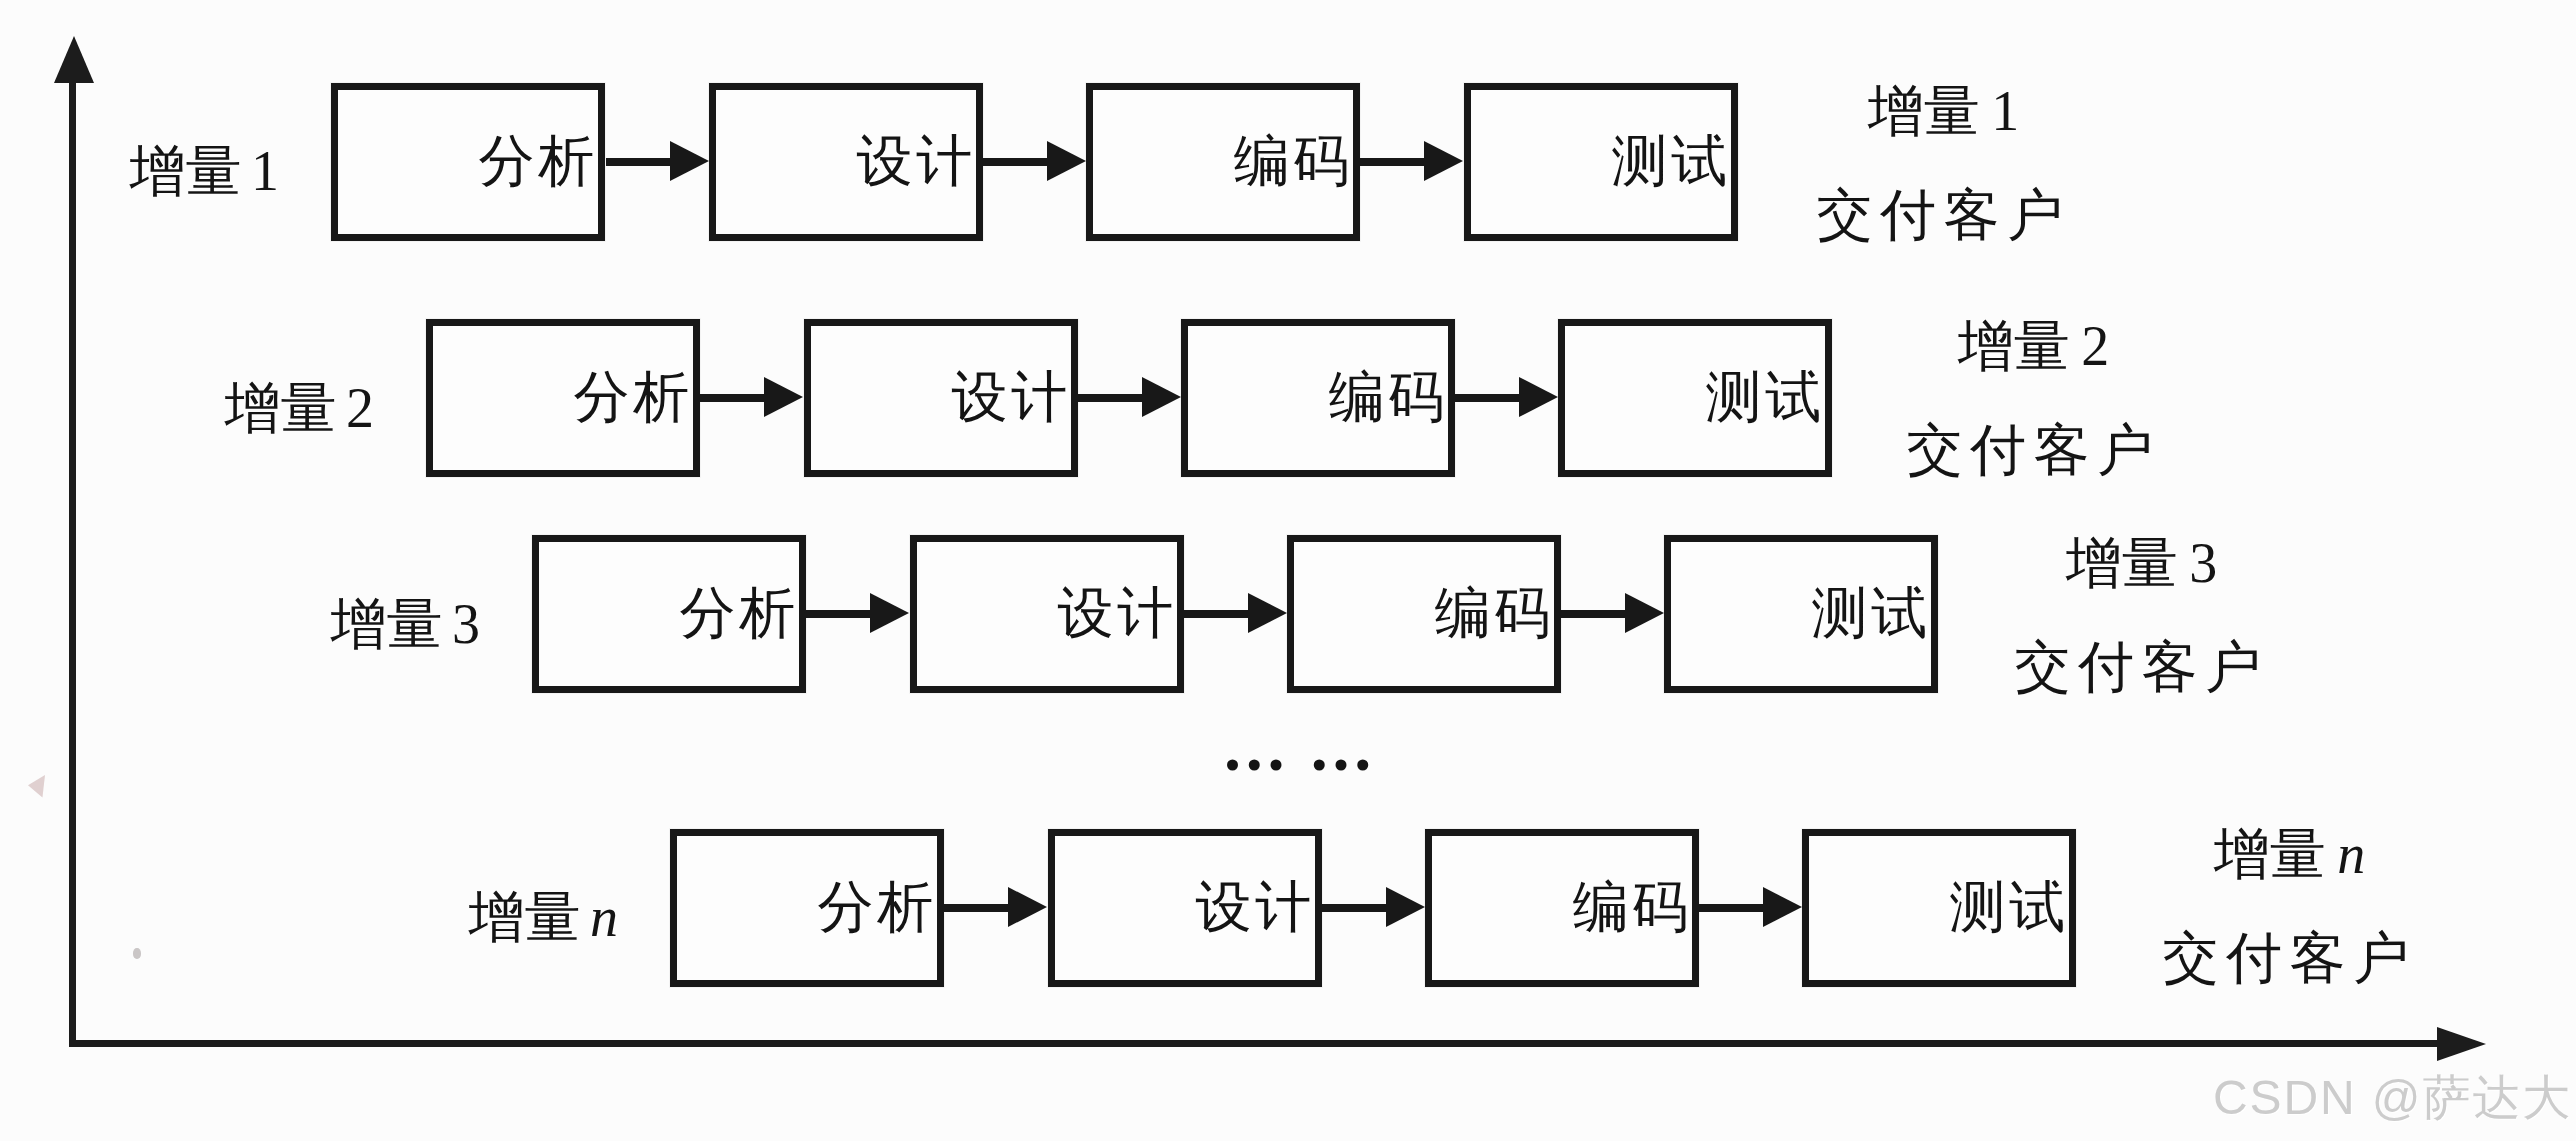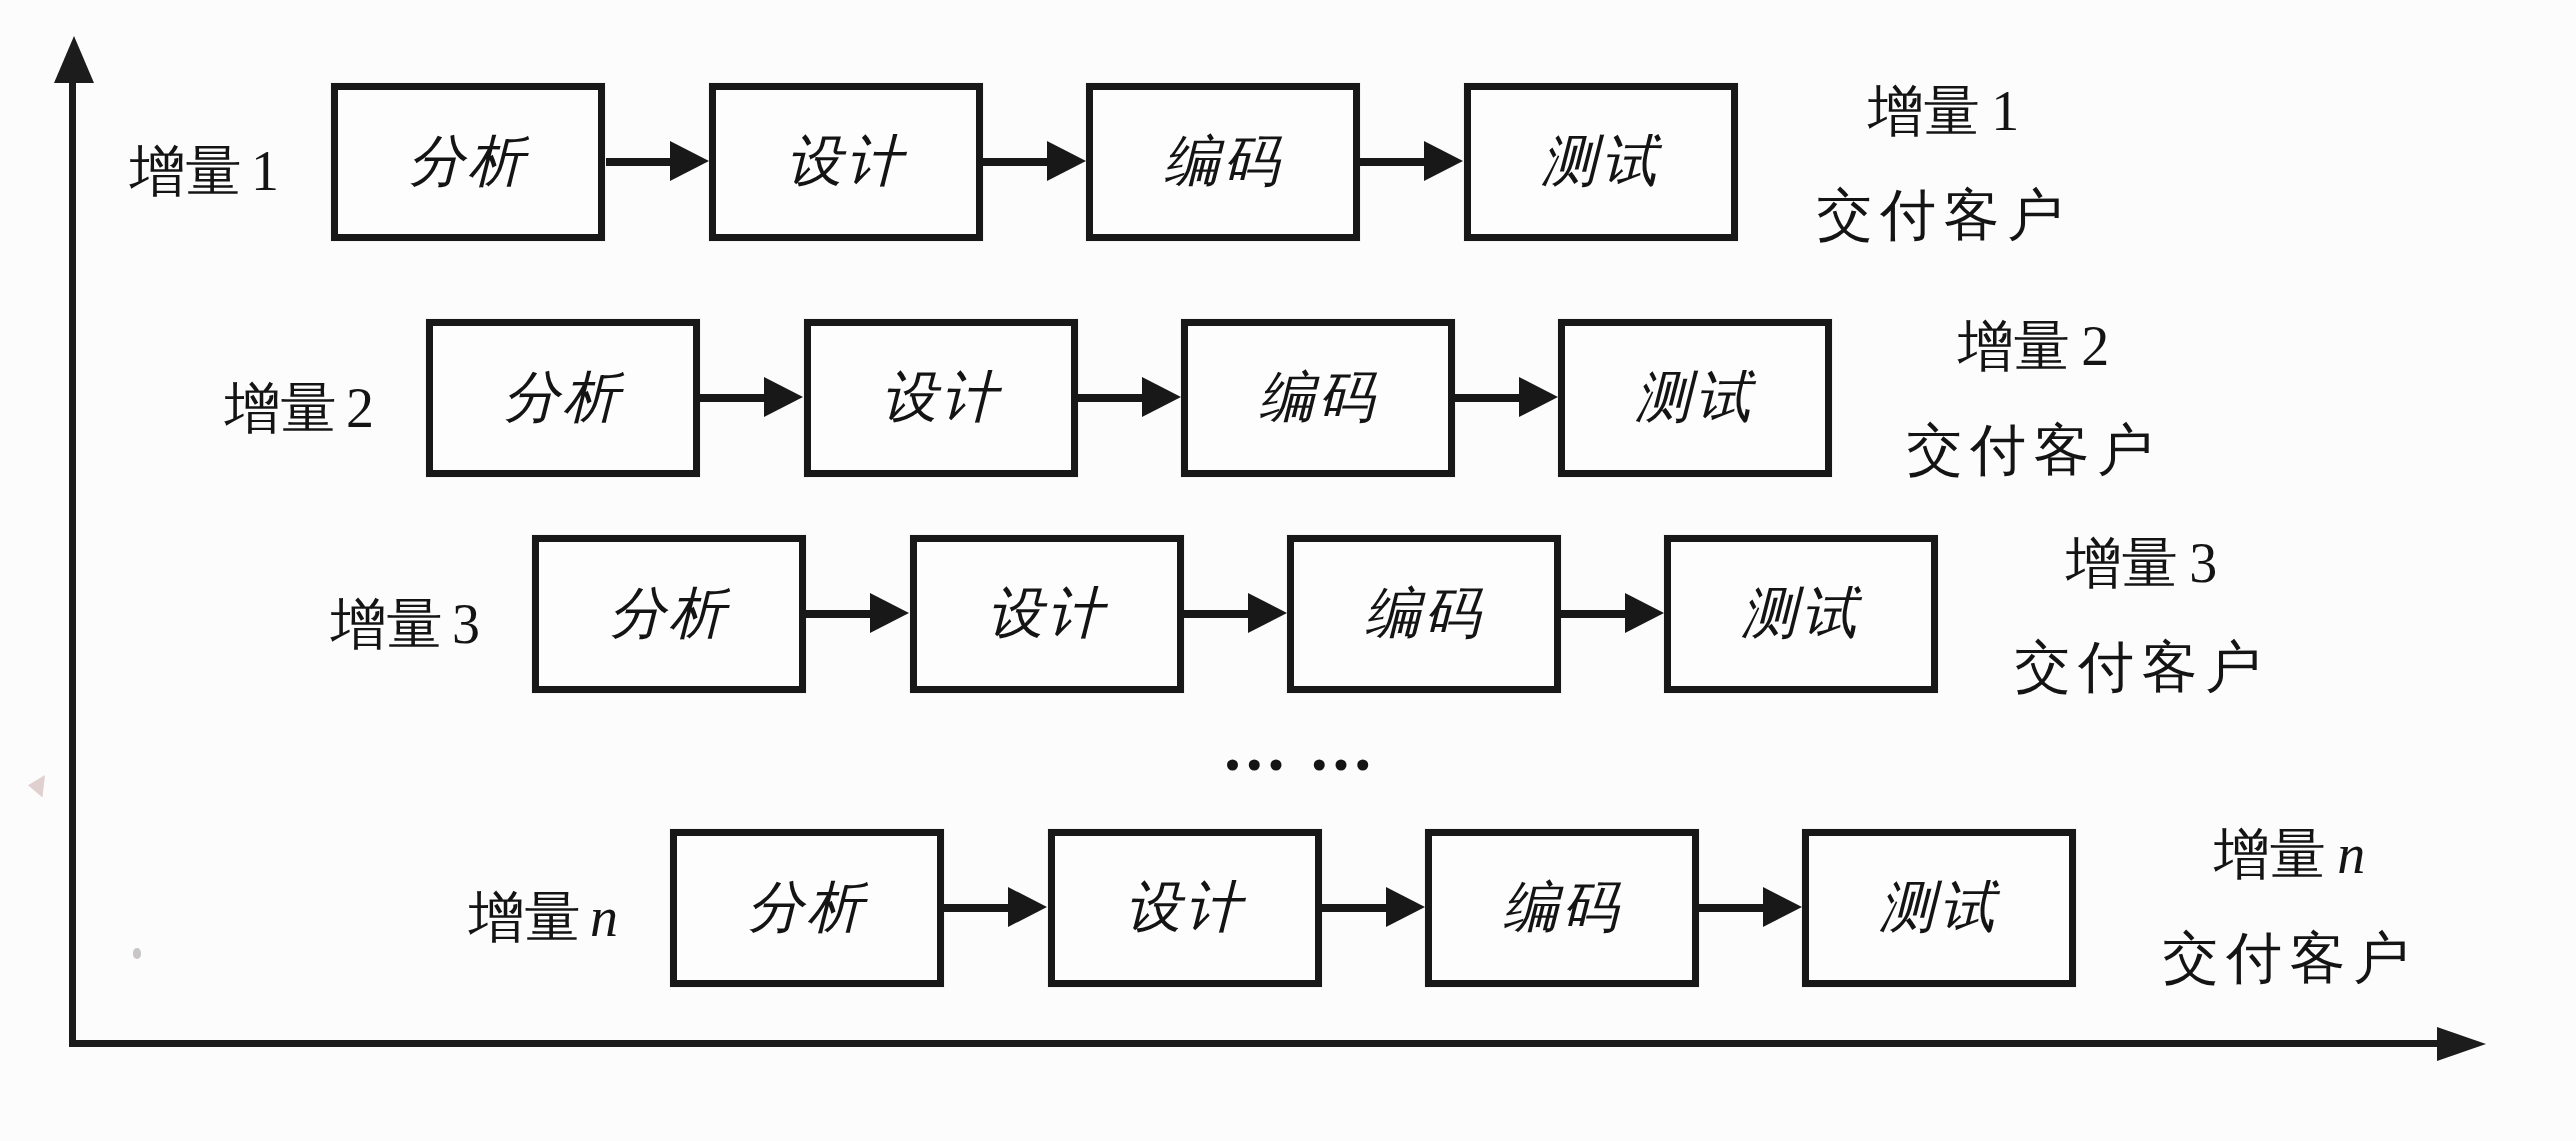--- a/index.html
+++ b/index.html
@@ -19,25 +19,24 @@
   
   .box {
     position: absolute;
     width: 274px;
     height: 158px;
     box-sizing: border-box;
     border: 7.5px solid #181818;
     background: #fdfdfd;
     display: flex;
     align-items: center;
-    justify-content: center;
+    justify-content: flex-end;
     font-size: 56px;
     letter-spacing: 3.8px;
     box-shadow: 0 0 0 0.9px rgba(0,0,0,0.04);
-    font-style: italic;
   }
   
   .rowlabel {
     position: absolute;
     width: 244px;
     height: 68px;
     line-height: 68px;
     font-size: 56px;
     text-align: right;
     white-space: nowrap;
@@ -277,15 +276,16 @@
       </div>
     <div class="rlabel" style="left:2083px; top:820px;">
       <div class="line"><span>增量</span><span class="num italic">n</span></div>
       <div class="line second">交付客户</div>
     </div>
   </div>
 
   <div class="artifact-triangle"></div>
   <div class="artifact-dot"></div>
 
+  <div class="watermark">CSDN @萨达大</div>
 
 </div>
 
 
 </body></html>

